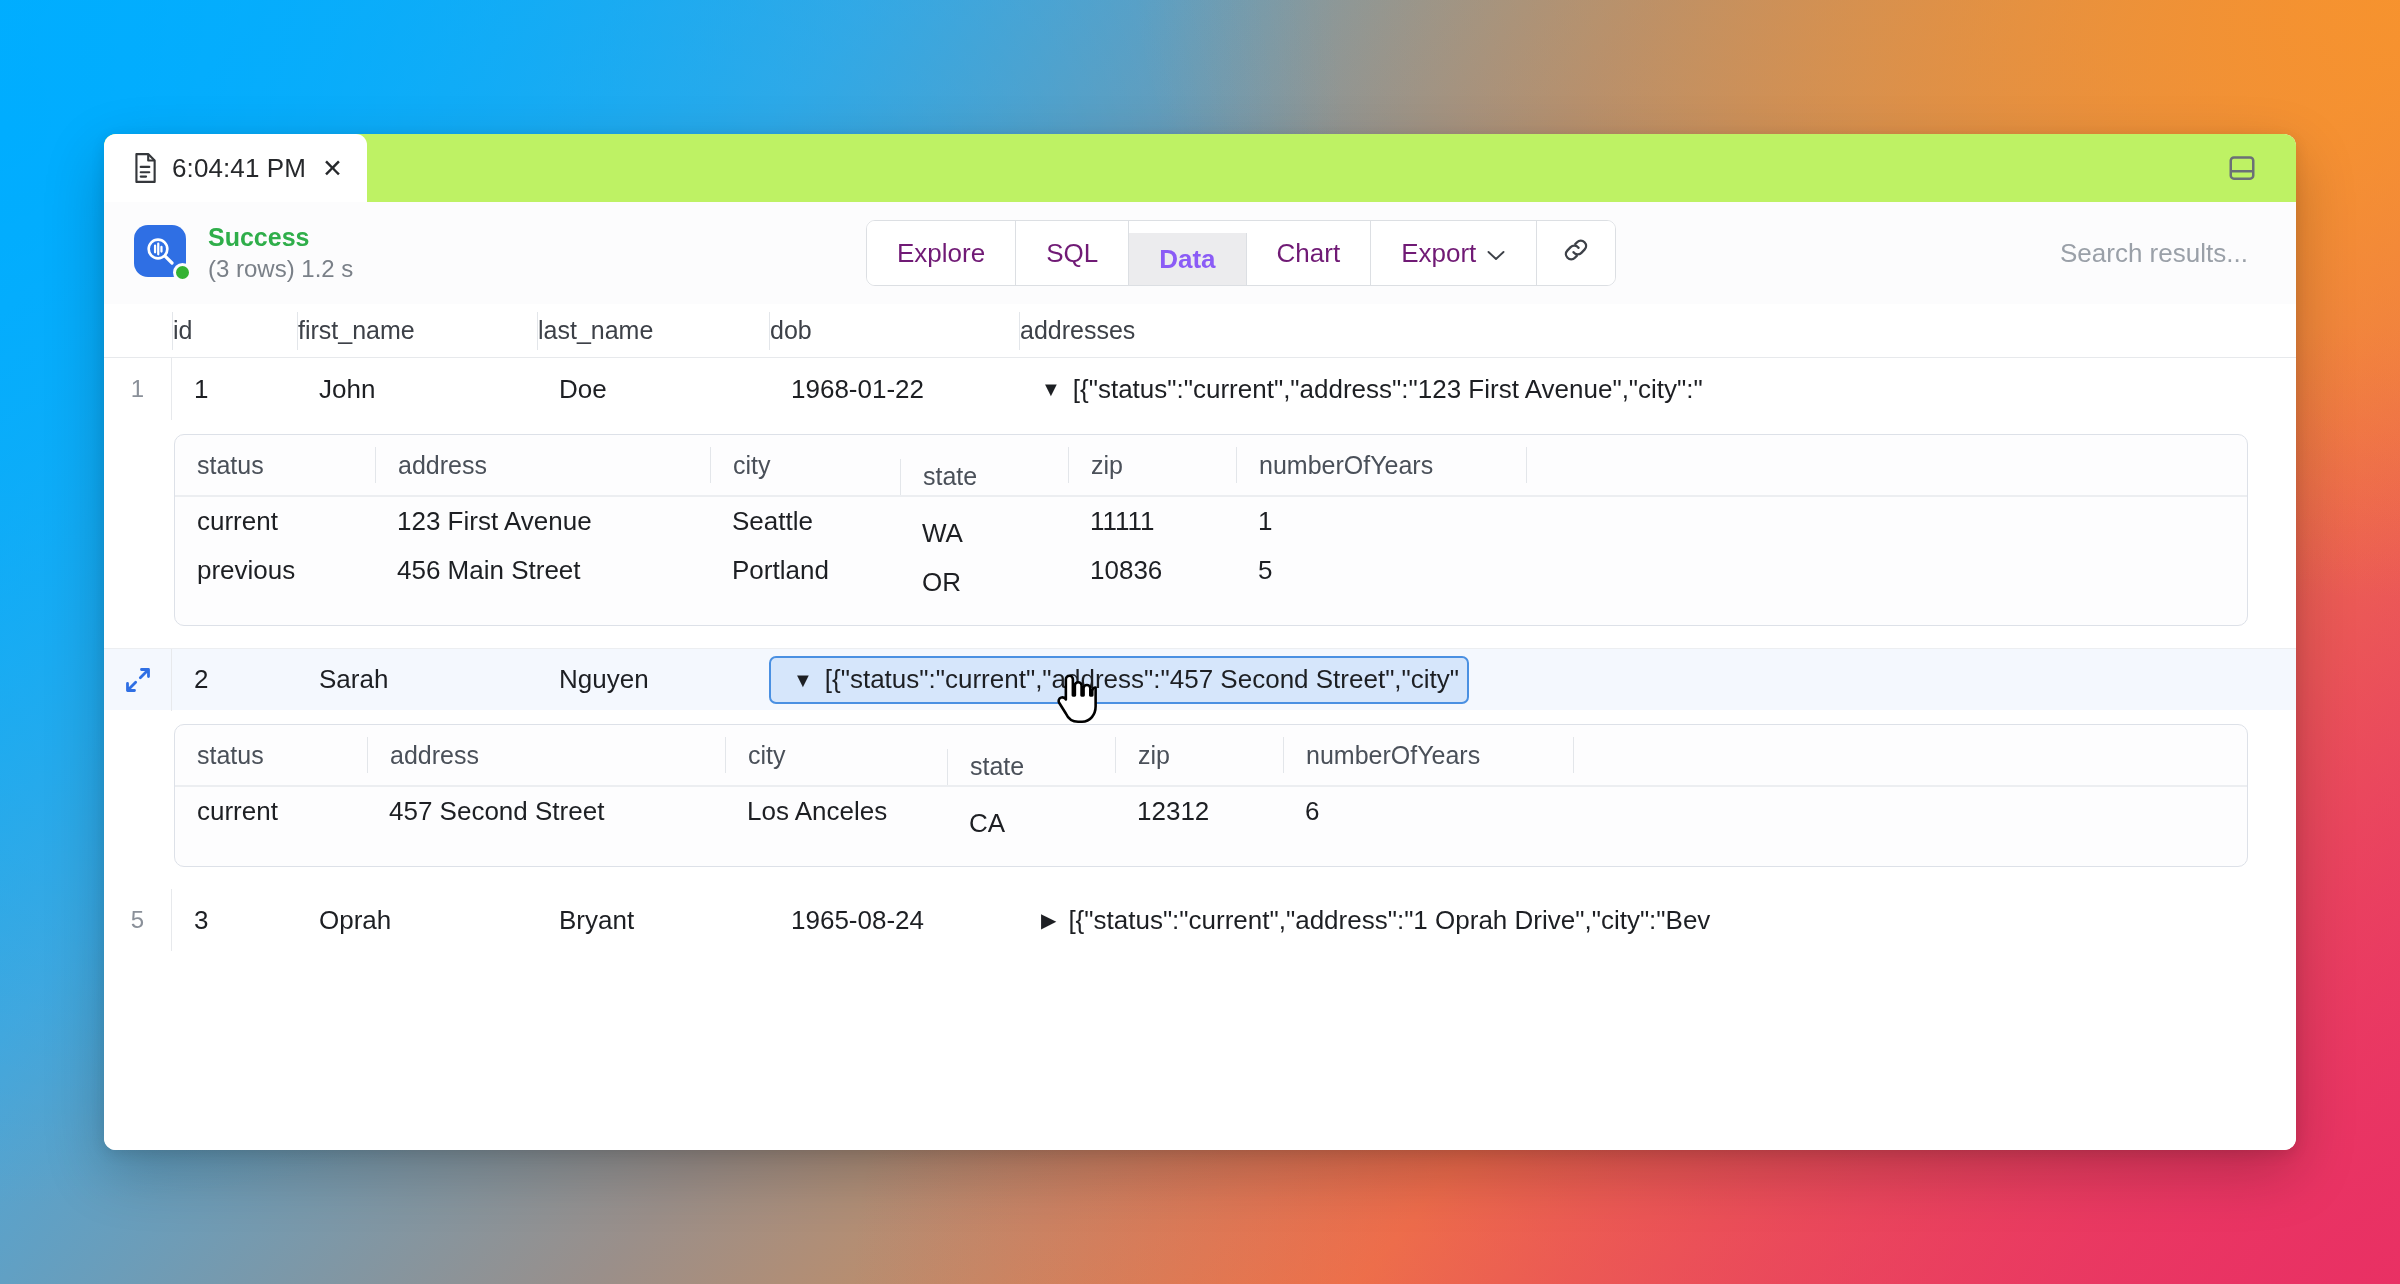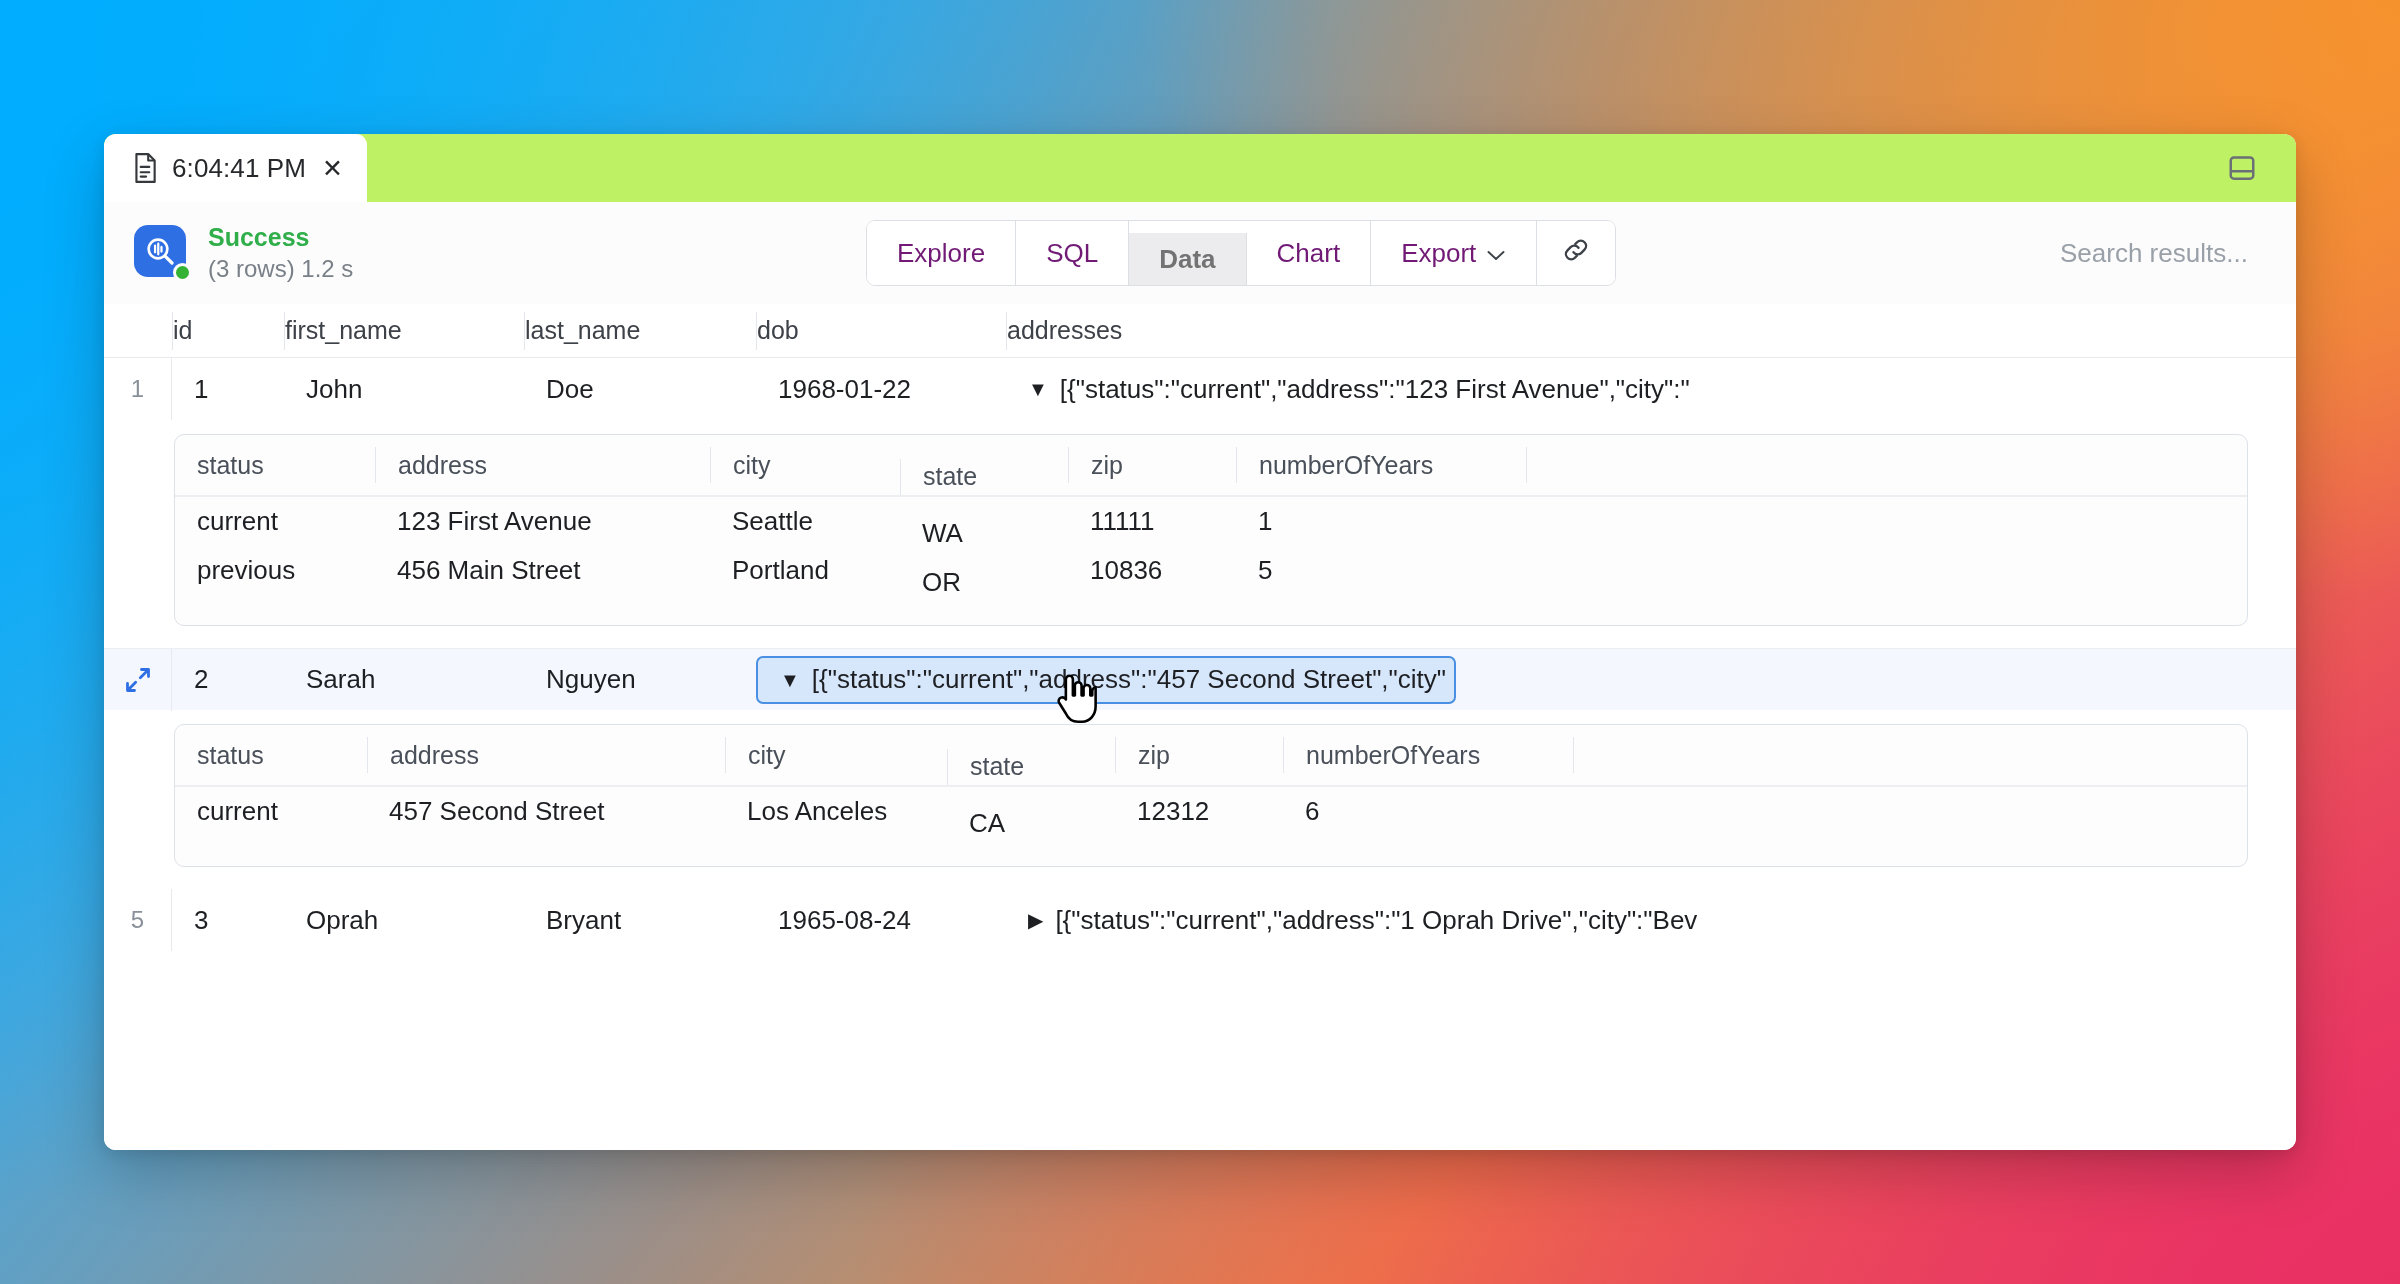--- a/index.html
+++ b/index.html
@@ -127,21 +127,21 @@
     font-size: 26px;
     color: #701a75;
     background: #ffffff;
     border: none;
     border-right: 1px solid #dcdfe3;
     cursor: pointer;
     font-family: inherit;
     white-space: nowrap;
   }
   .seg-btn:last-child { border-right: none; }
-  .seg-btn.active { background: #ececee; color: #737373; font-weight: 600; margin-top: 12px; }
+  .seg-btn.active { background: #ececee; color: #8b5cf6; font-weight: 600; margin-top: 12px; }
   .seg-btn.icon-only { padding: 0 24px; }
   .caret { display: inline-block; }
 
   .search-box {
     position: absolute;
     left: 1956px;
     top: 0;
     height: 102px;
     display: flex;
     align-items: center;
@@ -174,21 +174,21 @@
     align-items: center;
     height: 38px;
     border-left: 1px solid #e3e6ea;
     cursor: pointer;
     white-space: nowrap;
     overflow: hidden;
   }
   .hdr-cell.first { border-left: none; }
   .rownum-col { width: 68px; flex: 0 0 68px; }
   .c-id    { width: 112px; flex: 0 0 112px; }
-  .c-first { width: 240px; flex: 0 0 240px; }
+  .c-first { width: 240px; flex: 0 0 240px; margin-left: 13px; }
   .c-last  { width: 232px; flex: 0 0 232px; }
   .c-dob   { width: 250px; flex: 0 0 250px; }
   .c-addr  { width: 700px; flex: 0 0 700px; }
   .c-tail  { width: 40px; flex: 0 0 40px; border-left: 1px solid #e3e6ea; }
 
   .data-row {
     display: flex;
     align-items: center;
     height: 62px;
     font-size: 26px;

